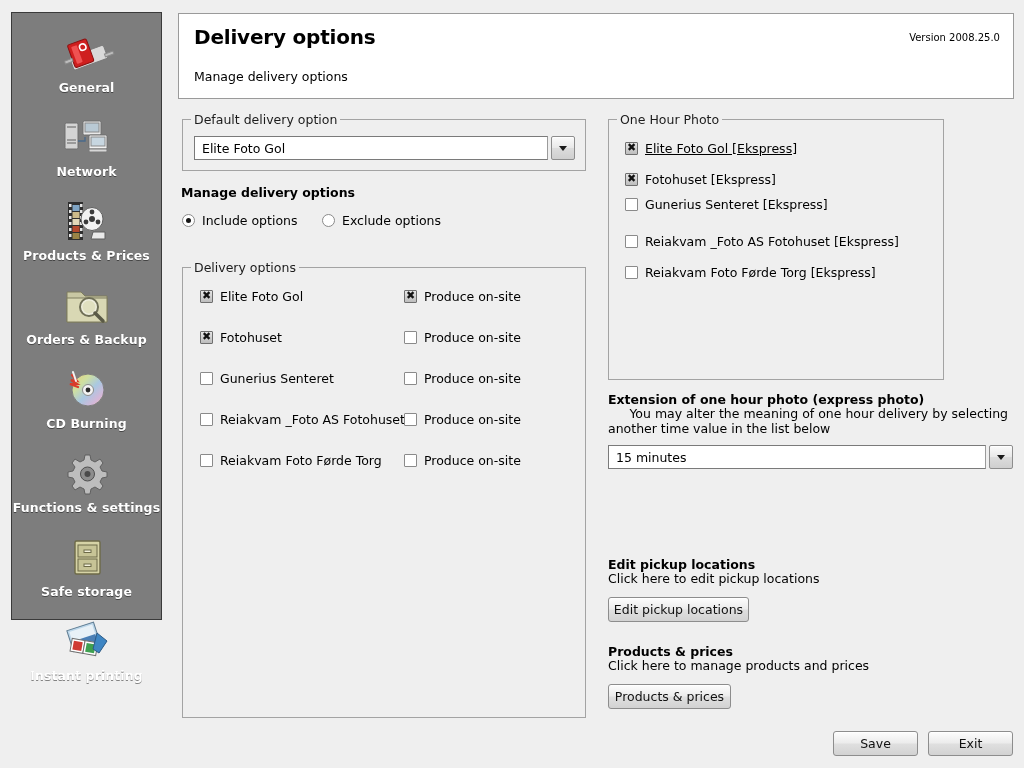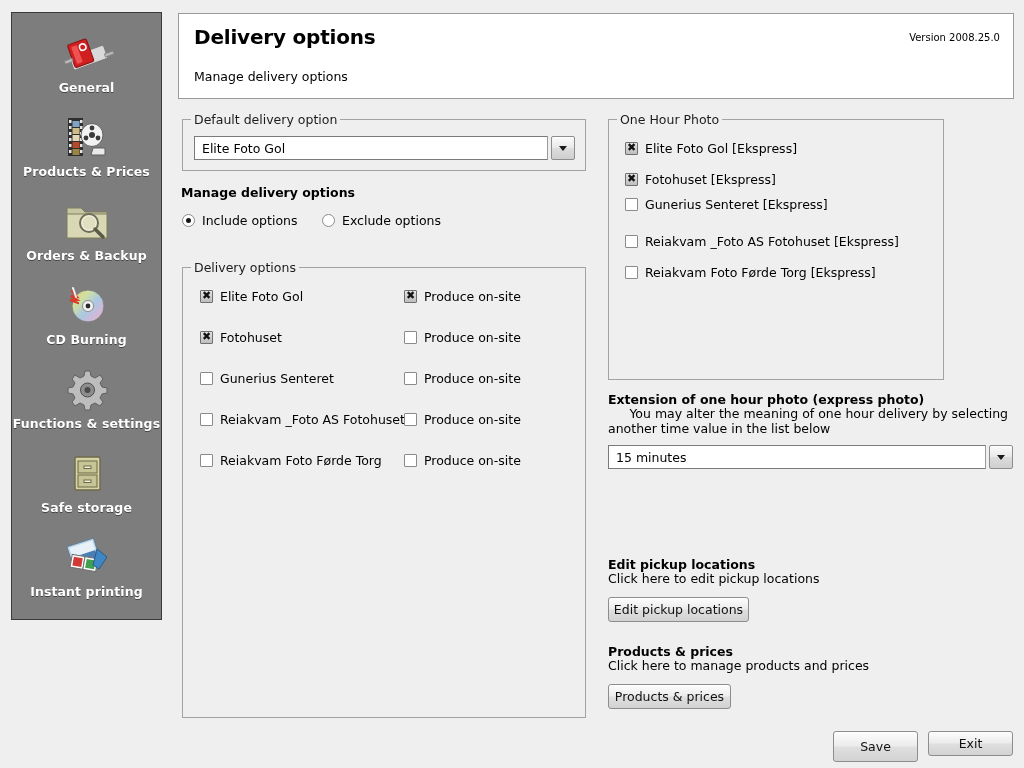--- a/index.html
+++ b/index.html
@@ -187,20 +187,37 @@
             <rect x="15" y="15" width="6" height="18" rx="1" fill="#ef5252"></rect>
             <circle cx="26" cy="19" r="3.2" fill="none" stroke="#fff" stroke-width="1.6"></circle>
             <rect x="4" y="26" width="8" height="3" fill="#bdbdbd" stroke="#8a8a8a"></rect>
             <rect x="44" y="33" width="9" height="3" fill="#bdbdbd" stroke="#8a8a8a"></rect>
           </g>
         </svg>
       </div>
       <div class="side-label">General</div>
     </div>
 
+    <div class="side-item" style="margin-top:8px;">
+      <div class="side-icon">
+        <svg class="icon-svg" viewBox="0 0 56 52">
+          <rect x="6" y="12" width="13" height="26" rx="1.5" fill="#d4d4d4" stroke="#6f6f6f"></rect>
+          <rect x="8" y="15" width="9" height="2" fill="#9a9a9a"></rect>
+          <rect x="8" y="28" width="9" height="2" fill="#9a9a9a"></rect>
+          <rect x="8" y="31" width="9" height="2" fill="#9a9a9a"></rect>
+          <rect x="24" y="10" width="18" height="14" rx="1.5" fill="#e9e9e9" stroke="#6f6f6f"></rect>
+          <rect x="26" y="12" width="14" height="9" fill="#b9c9d4" stroke="#8a8a8a"></rect>
+          <rect x="30" y="24" width="18" height="14" rx="1.5" fill="#f2f2f2" stroke="#6f6f6f"></rect>
+          <rect x="32" y="26" width="14" height="9" fill="#c7d6e0" stroke="#8a8a8a"></rect>
+          <path d="M19 30 H26 V26" fill="none" stroke="#4a6a8a" stroke-width="1.4"></path>
+          <rect x="30" y="38" width="18" height="3" rx="1" fill="#d7d7d7" stroke="#7a7a7a"></rect>
+        </svg>
+      </div>
+      <div class="side-label">Network</div>
+    </div>
 
     <div class="side-item" style="margin-top:8px;">
       <div class="side-icon">
         <svg class="icon-svg" viewBox="0 0 56 52">
           <rect x="9" y="7" width="15" height="38" fill="#2e2e2e"></rect>
           <g fill="#e5e5e5">
             <rect x="10" y="9" width="2.5" height="3"></rect>
               <rect x="10" y="15" width="2.5" height="3"></rect>
             <rect x="10" y="21" width="2.5" height="3"></rect>
               <rect x="10" y="27" width="2.5" height="3"></rect>
@@ -383,21 +400,21 @@
     </div>
     <div class="row-item" style="left:221px; top:185px;">
       <span class="cbx"></span>
       <span class="cbx-label">Produce on-site</span>
     </div>
   </div>
 
   <div class="groupbox" style="left:608px; top:119px; width:336px; height:261px;">
     <div class="gb-title">One Hour Photo</div>
 
-    <div class="row-item" style="left:16px; top:21px;">
+    <div class="row-item" style="left:16px; top:21px;text-decoration:underline;">
       <span class="cbx checked"></span>
       <span class="cbx-label">Elite Foto Gol [Ekspress]</span>
     </div>
     <div class="row-item" style="left:16px; top:52px;">
       <span class="cbx checked"></span>
       <span class="cbx-label">Fotohuset [Ekspress]</span>
     </div>
     <div class="row-item" style="left:16px; top:77px;">
       <span class="cbx"></span>
       <span class="cbx-label">Gunerius Senteret [Ekspress]</span>
@@ -424,16 +441,16 @@
   </div>
 
   <div class="hdr-bold" style="left:608px; top:557px;">Edit pickup locations</div>
   <div class="desc" style="left:608px; top:571px;">Click here to edit pickup locations</div>
   <div class="btn" style="left:608px; top:597px; width:141px; height:25px;">Edit pickup locations</div>
 
   <div class="hdr-bold" style="left:608px; top:644px;">Products &amp; prices</div>
   <div class="desc" style="left:608px; top:658px;">Click here to manage products and prices</div>
   <div class="btn" style="left:608px; top:684px; width:123px; height:25px;">Products &amp; prices</div>
 
-  <div class="btn" style="left:833px; top:731px; width:85px; height:31px;">Save</div>
+  <div class="btn" style="left:833px; top:731px; width:85px; height:25px;">Save</div>
   <div class="btn" style="left:928px; top:731px; width:85px; height:25px;">Exit</div>
 
 </div>
 
 </body></html>

